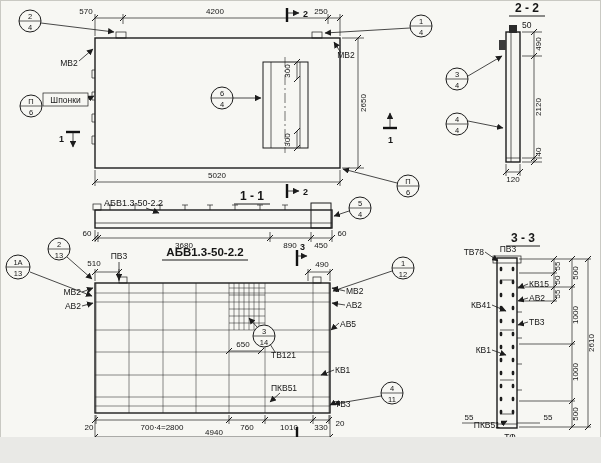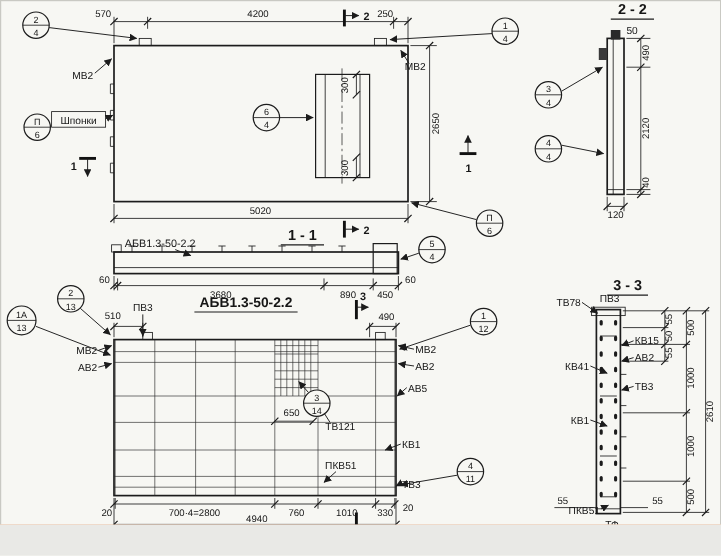--- a/index.html
+++ b/index.html
@@ -1,16 +1,16 @@
 <!DOCTYPE html>
 <html><head>
 <meta charset="utf-8">
 <style>
   html,body{margin:0;padding:0;background:#e9e9e6;}
-  .page{width:601px;height:437px;position:relative;background:#f97316;overflow:hidden;}
+  .page{width:601px;height:437px;position:relative;background:#7dd3fc;overflow:hidden;}
   svg{display:block;}
   text{font-family:"Liberation Sans", sans-serif;fill:#161616;}
   .dim{font-size:8px;text-anchor:middle;}
   .dimr{font-size:8px;text-anchor:middle;}
   .lbl{font-size:8.5px;}
   .lblm{font-size:8.5px;text-anchor:middle;}
   .lble{font-size:8.5px;text-anchor:end;}
   .prod{font-size:9px;}
   .title{font-size:12px;font-weight:bold;text-anchor:middle;}
   .title2{font-size:11.5px;font-weight:bold;text-anchor:middle;}

